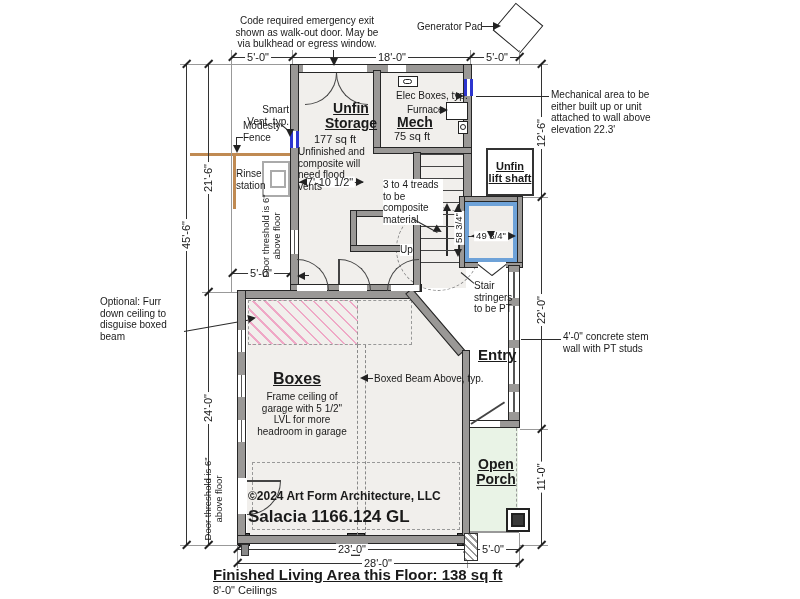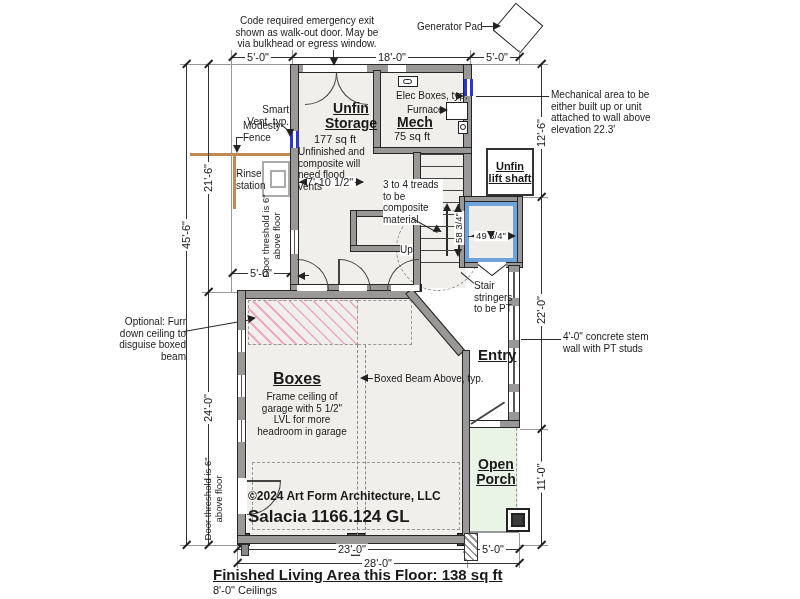--- a/index.html
+++ b/index.html
@@ -254,21 +254,21 @@
   <div class="ah ah-r" style="left:434px;top:227px;transform:rotate(29deg);z-index:8;"></div>
 
   <div class="note" style="left:400px;top:244px;background:#fff;z-index:8;">Up</div>
 
   <div class="note" style="left:474px;top:280px;width:48px;">Stair stringers to be PT</div>
   <div class="ldr" style="left:461px;top:272px;width:17px;height:1px;transform:rotate(40deg);transform-origin:left center;"></div>
 
   <div class="note" style="left:563px;top:331px;width:98px;">4'-0" concrete stem wall with PT studs</div>
   <div class="ldr" style="left:521px;top:339px;width:40px;height:1px;"></div>
 
-  <div class="note" style="left:100px;top:316px;width:86px;text-align:right;">Optional: Furr down ceiling to disguise boxed beam</div>
+  <div class="note" style="left:100px;top:296px;width:86px;">Optional: Furr down ceiling to disguise boxed beam</div>
   <div class="ldr" style="left:184px;top:331px;width:69px;height:1px;transform:rotate(-10deg);transform-origin:left center;"></div>
   <div class="ah ah-r" style="left:248px;top:314px;transform:rotate(-10deg);"></div>
 
   <div class="note" style="left:374px;top:373px;white-space:nowrap;">Boxed Beam Above, typ.</div>
   <div class="ldr" style="left:364px;top:378px;width:9px;height:1px;"></div>
   <div class="ah ah-l" style="left:356px;top:374px;"></div>
 
   <div class="note" style="left:172px;top:488px;width:84px;text-align:center;transform:rotate(-90deg);transform-origin:center center;font-size:9.5px;">Door threshold is 6" above floor</div>
 
   <div class="abs" style="left:248px;top:489px;font-size:12px;font-weight:bold;white-space:nowrap;z-index:9;">©2024 Art Form Architecture, LLC</div>

